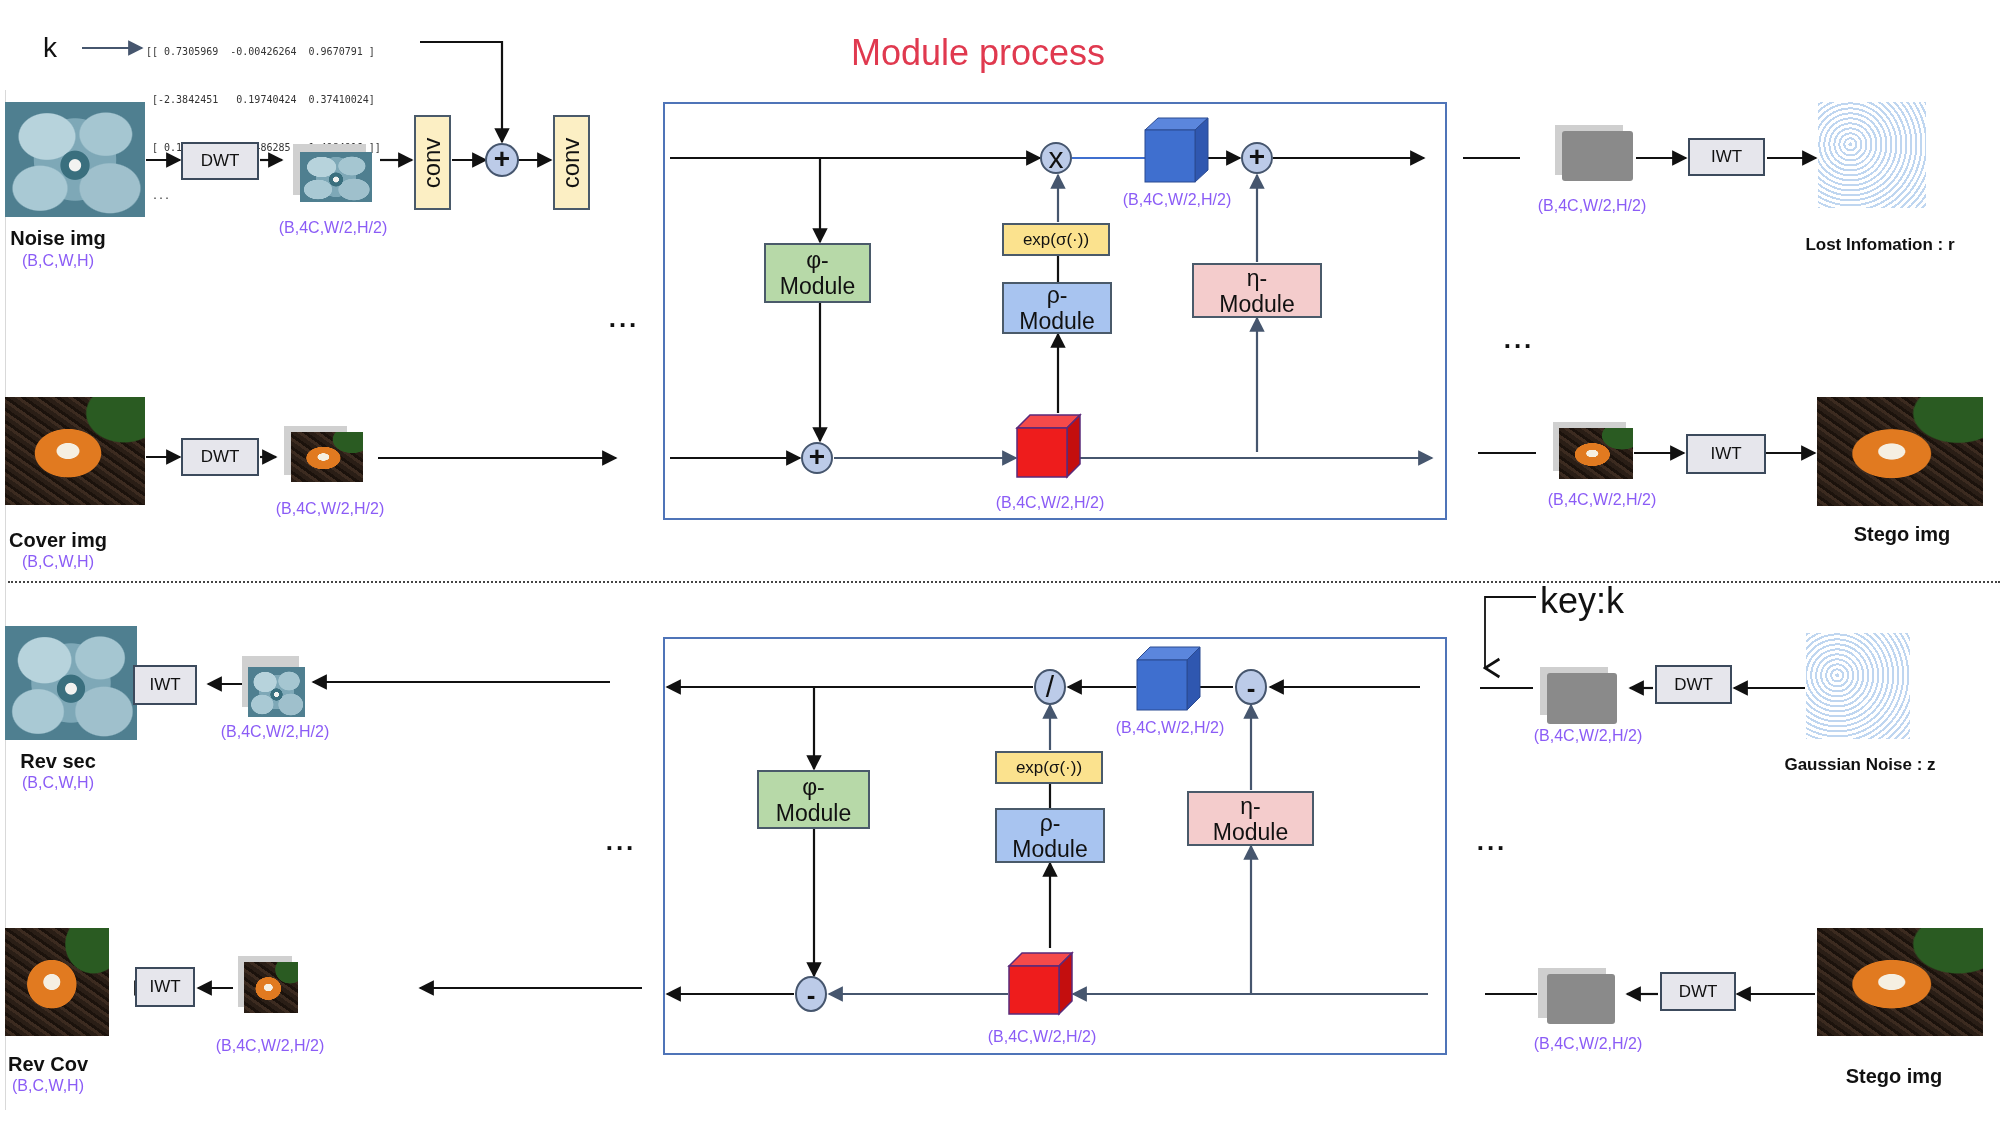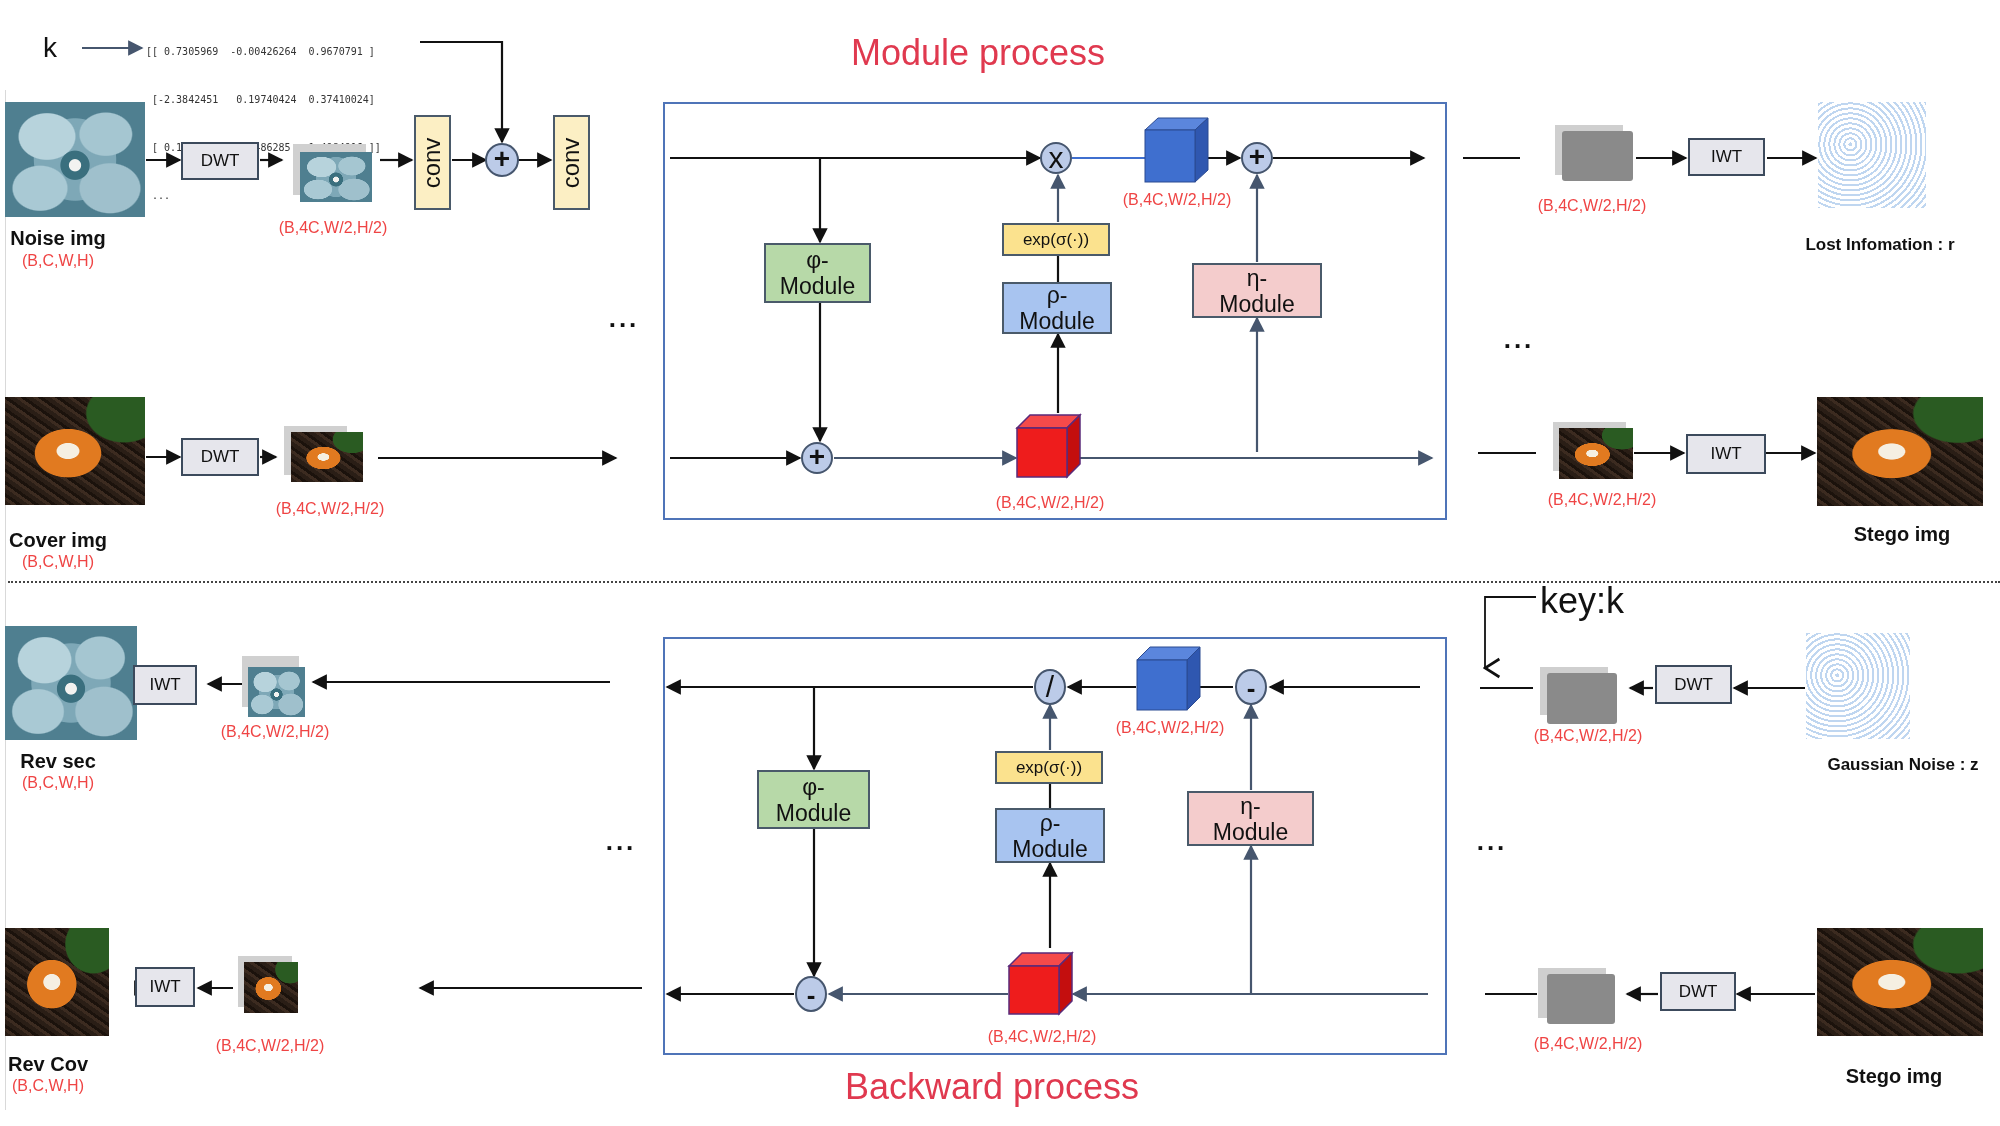--- a/index.html
+++ b/index.html
@@ -10,21 +10,21 @@
   .box { position:absolute; box-sizing:border-box; display:flex; align-items:center;
          justify-content:center; text-align:right; font-size:17px; }
   .op { background:#e6e6ec; border:2px solid #3c4a5c; }
   .mod { border:2px solid #4a5a6a; font-size:23px; line-height:26px; flex-direction:column; }
   .phi { background:#b7d9a8; }
   .rho { background:#a8c4f0; }
   .eta { background:#f4cccc; }
   .exp { background:#fbe28e; border:2px solid #4a5a6a; font-size:17px; }
   .conv { background:#fcefc4; border:2px solid #4a5a6a; }
   .conv span { transform:rotate(-90deg); font-size:24px; display:block; }
-  .dims { font-size:16px; color:#ef4444; }
+  .dims { font-size:16px; color:#8b5cf6; }
   .cap { font-size:20px; font-weight:bold; }
   .title { font-size:36px; color:#e0394f; }
   .acb-title { font-size:32px; color:#2e4b8f; }
   .matrix { font-family:"DejaVu Sans Mono", monospace; font-size:10px; color:#333;
             line-height:16px; white-space:pre; position:absolute; }
   .img { position:absolute; box-sizing:border-box; overflow:hidden; }
   .agave { background:
       radial-gradient(circle at 50% 55%, #f2f2f0 0 6%, #3a6f7e 7% 15%, transparent 16%),
       radial-gradient(ellipse at 30% 30%, #b7d3dc 0 20%, transparent 21%),
       radial-gradient(ellipse at 72% 28%, #a5c6d1 0 18%, transparent 19%),
@@ -50,21 +50,20 @@
 </style>
 </head>
 <body>
 
 <div id="stage">
 
   <div class="left-rule"></div>
   <div class="divider"></div>
 
   <div class="t title" style="left:978px; top:53px;">Module process</div>
-  <div class="t title" style="left:992px; top:1087px;">Backward process</div>
 
   <div class="t" style="left:50px; top:48px; font-size:28px;">k</div>
   <div class="matrix" style="left:146px; top:12px;">
     <div>[[ 0.7305969  -0.00426264  0.9670791 ]</div>
     <div> [-2.3842451   0.19740424  0.37410024]</div>
     <div> [ 0.10712109  0.9486285   1.4984916 ]]</div>
     <div> ...</div>
   </div>
 
   <svg id="wires" width="2000" height="1126">
@@ -283,21 +282,21 @@
   </div>
   <div class="t dims" style="left:1170px; top:728px;">(B,4C,W/2,H/2)</div>
   <div class="t dims" style="left:1042px; top:1037px;">(B,4C,W/2,H/2)</div>
 
   <div class="t" style="left:1582px; top:601px; font-size:36px;">key:k</div>
   <div class="gray-back" style="left:1540px; top:667px; width:68px; height:48px;"></div>
   <div class="gray-front" style="left:1547px; top:673px; width:70px; height:51px;"></div>
   <div class="t dims" style="left:1588px; top:736px;">(B,4C,W/2,H/2)</div>
   <div class="box op" style="left:1655px; top:665px; width:77px; height:39px;">DWT</div>
   <div class="img noise" style="left:1806px; top:633px; width:104px; height:106px;"></div>
-  <div class="t cap" style="left:1903px; top:765px; font-size:17px;">Gaussian Noise : z</div>
+  <div class="t cap" style="left:1860px; top:765px; font-size:17px;">Gaussian Noise : z</div>
 
   <div class="gray-back" style="left:1538px; top:968px; width:68px; height:50px;"></div>
   <div class="gray-front" style="left:1547px; top:974px; width:68px; height:50px;"></div>
   <div class="t dims" style="left:1588px; top:1044px;">(B,4C,W/2,H/2)</div>
   <div class="box op" style="left:1660px; top:972px; width:76px; height:39px;">DWT</div>
   <div class="img fungus" style="left:1817px; top:928px; width:166px; height:108px;"></div>
   <div class="t cap" style="left:1894px; top:1076px;">Stego img</div>
 
   <div class="t dots" style="left:1492px; top:841px;">...</div>
 </div>

